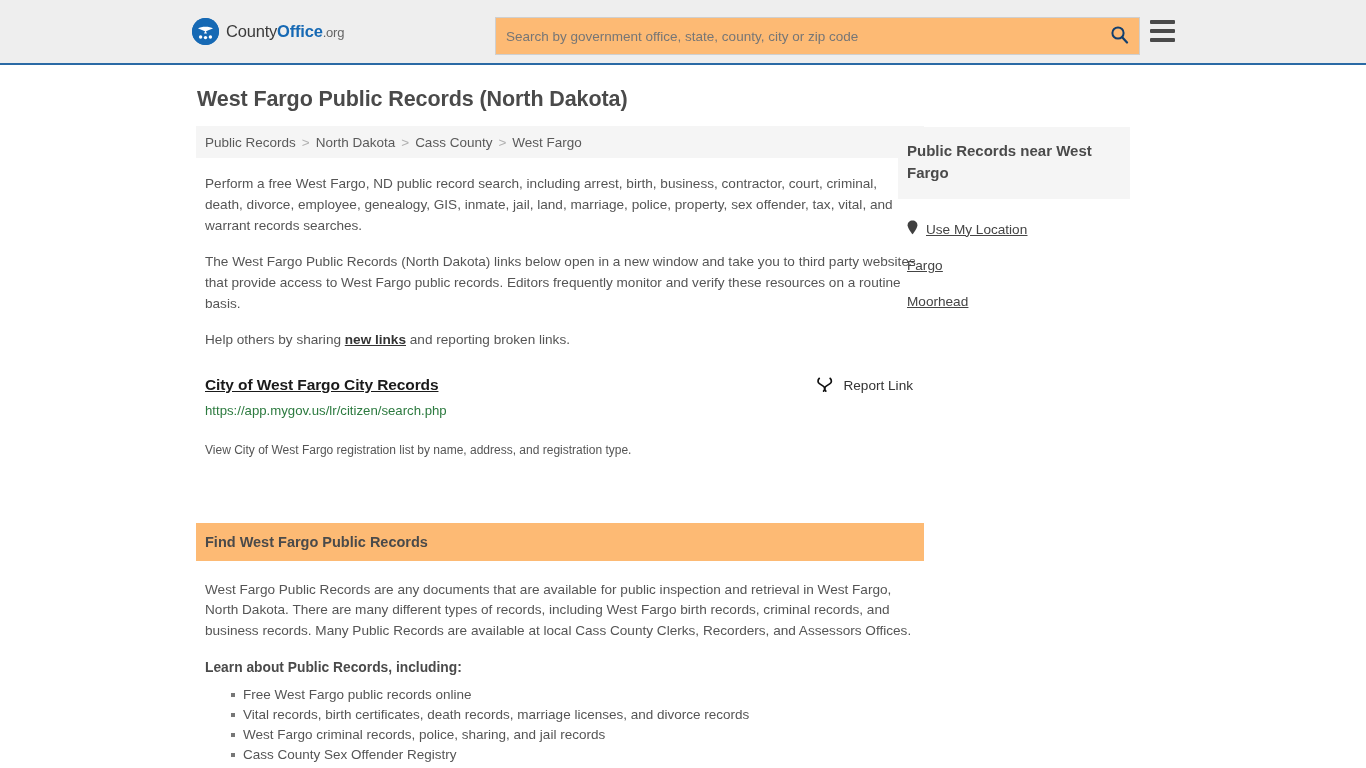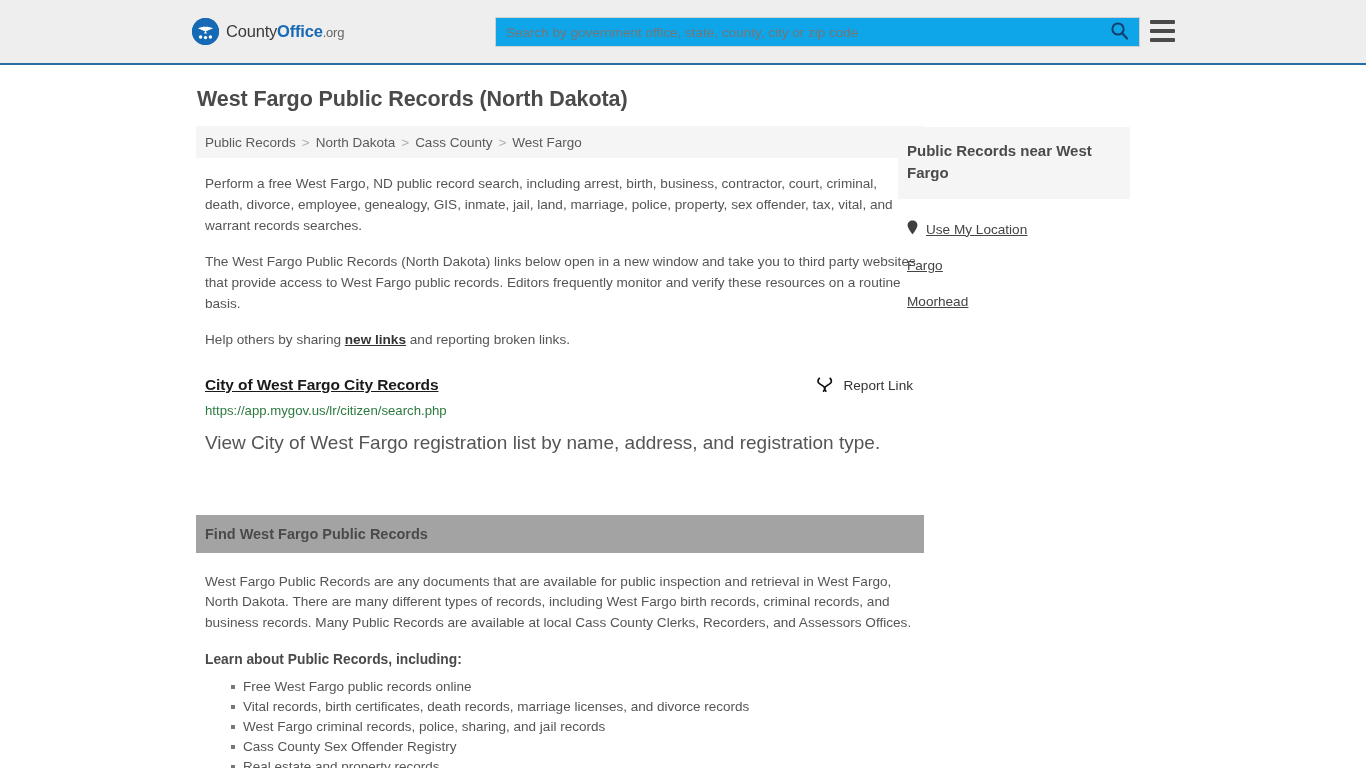--- a/index.html
+++ b/index.html
@@ -51,22 +51,22 @@
   }
   .logo-text .t1 { color: #3b3b3b; font-weight: 400; }
   .logo-text .t2 { color: #1669b4; font-weight: 700; }
   .logo-text .t3 { color: #666666; font-weight: 400; font-size: 13px; }
 
   .searchbar {
     position: absolute;
     left: 495px;
     top: 17px;
     width: 645px;
-    height: 30px;
-    background: #0ea5e9;
+    height: 38px;
+    background: #fdba74;
     border: 1px solid #cfcfcf;
     display: flex;
     align-items: center;
   }
   .search-input {
     flex: 1 1 auto;
     border: 0;
     outline: 0;
     background: transparent;
     height: 28px;
@@ -198,30 +198,30 @@
     white-space: nowrap;
     padding-right: 4px;
   }
   .result-url {
     margin-top: 7px;
     font-size: 13.2px;
     color: #2c7a3f;
     line-height: 17px;
   }
   .result-desc {
-    margin-top: 14px;
-    font-size: 19px;
+    margin-top: 22px;
+    font-size: 12px;
     color: #555555;
     line-height: 19px;
   }
 
   
   .section-head {
     margin-top: 63px;
-    background: #a3a3a3;
+    background: #fdba74;
     height: 38px;
     display: flex;
     align-items: center;
     padding-left: 9px;
     font-size: 14.5px;
     font-weight: 700;
     color: #4a4a4a;
   }
   .section-para {
     margin: 19px 0 0 9px;

